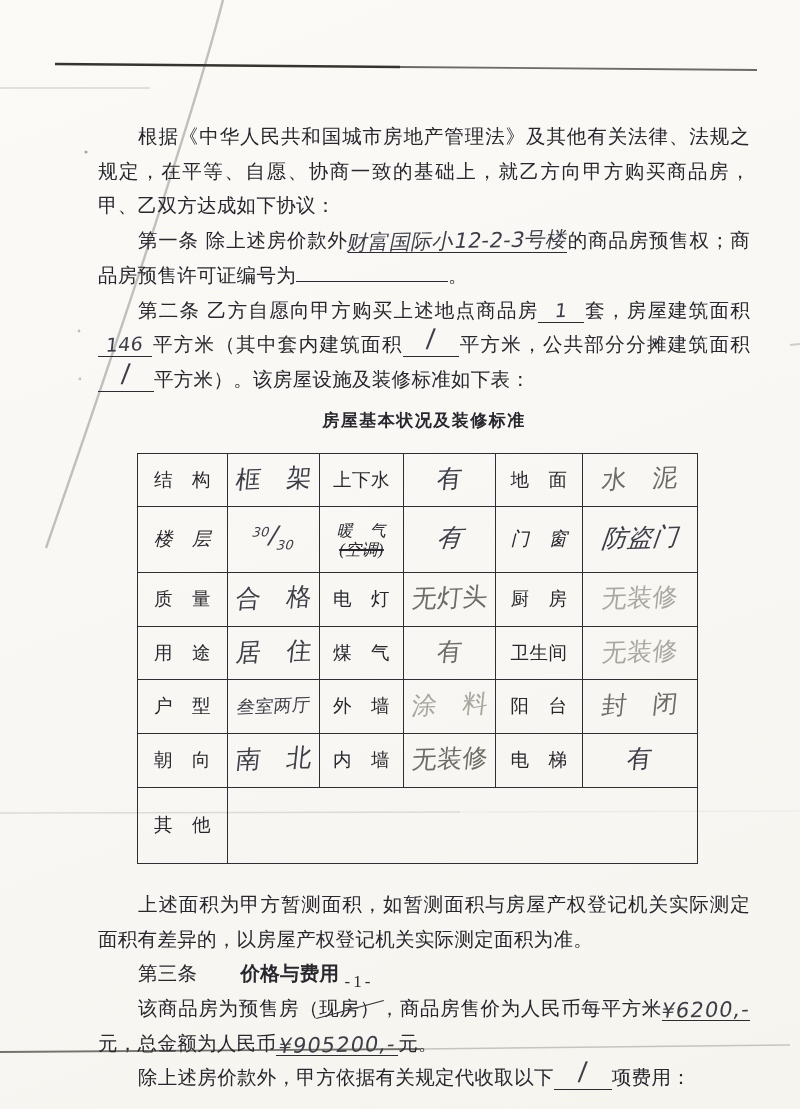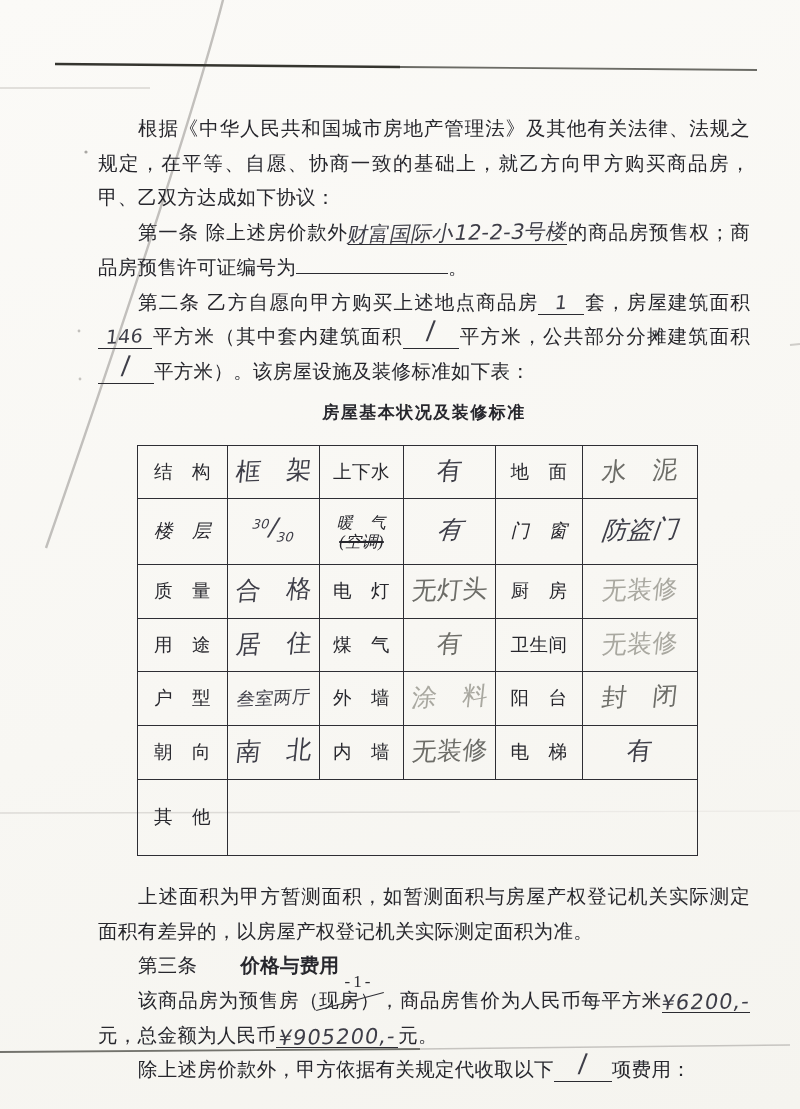--- a/index.html
+++ b/index.html
@@ -3,21 +3,21 @@
 <meta charset="utf-8">
 <style>
   html,body{margin:0;padding:0;background:#e8e8e6;}
   .page{
     position:relative;width:800px;height:1109px;overflow:hidden;
     background:linear-gradient(160deg,#fbfaf7 0%,#f8f7f3 55%,#f5f4ef 100%);
     font-family:"Liberation Serif","DejaVu Serif",serif;color:#27272d;
   }
   .artifacts{position:absolute;left:0;top:0;width:800px;height:1109px;pointer-events:none;}
   .content{
-    position:absolute;left:98px;top:112px;width:652px;
+    position:absolute;left:98px;top:120px;width:652px;
     font-size:19.5px;line-height:34.7px;letter-spacing:.3px;text-align:justify;
   }
   .content p{margin:0;text-indent:2.05em;}
   .art-label{font-weight:normal;margin-right:7px;}
   .bold{font-weight:bold;margin-left:36px;}
   .blank{
     display:inline-block;text-indent:0;text-align:center;
     border-bottom:1.7px solid #2b2b31;line-height:22px;vertical-align:baseline;
   }
   .w-location{min-width:178px;}

